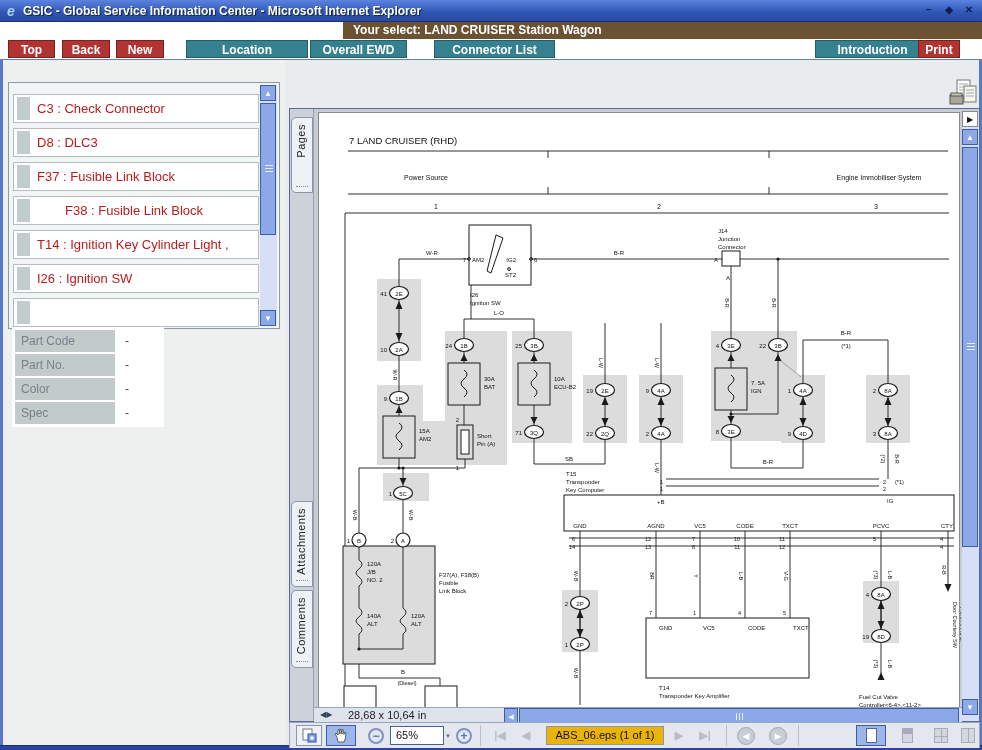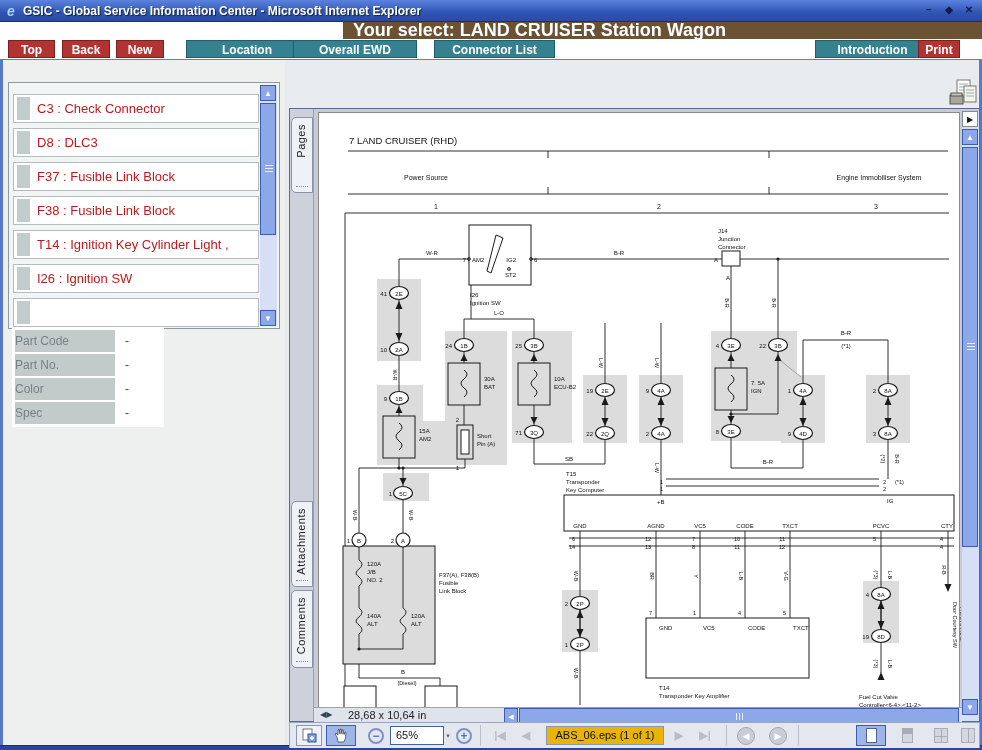--- a/index.html
+++ b/index.html
@@ -7,21 +7,21 @@
   #app *{box-sizing:border-box;}
   .abs{position:absolute;}
   
   .titlebar{left:0;top:0;width:982px;height:22px;background:linear-gradient(180deg,#5b83de 0%,#2f55b4 60%,#2a4aa4 100%);border-bottom:1px solid #16307c;color:#fff;display:flex;align-items:center;}
   .titlebar .ttl{font-size:12px;font-weight:bold;margin-left:4px;text-shadow:1px 1px 1px #123;}
   .win-controls{position:absolute;right:6px;top:3px;display:flex;gap:6px;}
   .win-controls span{width:14px;height:14px;font-size:10px;line-height:14px;text-align:center;color:#0e1e4e;font-weight:bold;}
   .ie-logo{width:16px;height:16px;margin-left:3px;font-weight:bold;font-style:italic;color:#aad2fa;font-size:14px;line-height:16px;text-align:center;}
   
   .selectbar{left:0;top:22px;width:982px;height:17px;background:#fff;}
-  .select-brown{position:absolute;left:343px;top:0;right:0;bottom:0;background:#6b5233;color:#fff;font-size:18px;font-weight:bold;line-height:17px;padding-left:10px;}
+  .select-brown{position:absolute;left:343px;top:0;right:0;bottom:0;background:#6b5233;color:#fff;font-size:12px;font-weight:bold;line-height:17px;padding-left:10px;}
   
   .toolbar{left:0;top:39px;width:982px;height:21px;background:#fff;border-bottom:1px solid #6b7f9e;}
   .tbtn{position:absolute;top:1px;height:18px;line-height:18px;text-align:center;font-size:12px;font-weight:bold;color:#fff;cursor:pointer;}
   .btn-red{background:#b23432;border:1px solid #7d1f1e;}
   .btn-teal{background:#35818f;border:1px solid #1f5e6a;}
   
   .edge{background:#5878c8;}
   .bottombar{left:0;top:745px;width:982px;height:5px;background:#2c459c;border-top:1px solid #16307c;}
   .dots-bg{background-image:radial-gradient(circle,rgba(130,142,152,.45) .8px,transparent .9px);background-size:3px 3px;}
   
@@ -31,21 +31,21 @@
   .list-item .sq{width:13px;height:23px;background:#c3cccc;margin:0 0 0 3px;}
   .list-item .lbl{font-size:13px;color:#b91c1c;margin-left:7px;white-space:nowrap;}
   .vsb{position:absolute;background:#d6dff5;}
   .sb-btn{position:absolute;width:16px;height:16px;background:#8ca8e8;border:1px solid #3c5cb0;color:#fff;font-size:8px;text-align:center;line-height:15px;}
   .sb-thumb{position:absolute;left:0;width:16px;background:#8ca8e8;border:1px solid #3c5cb0;}
   .sb-grip{position:absolute;left:4px;width:8px;height:1px;background:#e8eefc;box-shadow:0 3px 0 #e8eefc,0 -3px 0 #e8eefc;}
   
   .part-table{position:absolute;left:9px;top:267px;width:152px;background:#fff;padding:3px;}
   .part-row{display:flex;margin-bottom:2px;}
   .part-row:last-child{margin-bottom:0;}
-  .part-lbl{width:100px;height:22px;background:#c2cbca;color:#74828a;font-size:12px;line-height:22px;padding-left:0;}
+  .part-lbl{width:100px;height:22px;background:#c2cbca;color:#74828a;font-size:12px;line-height:22px;padding-left:6px;}
   .part-val{width:44px;height:22px;background:#fff;color:#444;font-size:12px;line-height:22px;padding-left:8px;border-left:2px solid #fff;}
   
   .content{left:285px;top:60px;width:694px;height:685px;background:#e9ecee;}
   .content-header{position:absolute;left:6px;top:23px;width:655px;height:20px;background:#6f6f6f;color:#fff;font-size:13px;font-weight:bold;line-height:20px;padding-left:8px;}
   .printer{position:absolute;left:663px;top:19px;width:30px;height:28px;}
   
   .viewer{position:absolute;left:4px;top:48px;width:691px;height:614px;background:#c7ccd4;border:1px solid #5a6a90;}
   .tabstrip{position:absolute;left:0;top:0;width:24px;height:612px;background:#ccd1da;border-right:1px solid #99a2b5;}
   .vtab{position:absolute;left:1px;width:22px;background:#eef1f5;border:1px solid #8a93a8;border-radius:5px 0 0 5px;cursor:pointer;}
   .vtab .txt{position:absolute;left:3px;top:6px;writing-mode:vertical-rl;transform:rotate(180deg);font-size:11px;color:#222;letter-spacing:.5px;}
@@ -92,21 +92,21 @@
 
   <div class="abs selectbar">
     <div class="select-brown">Your select: LAND CRUISER Station Wagon</div>
   </div>
 
   <div class="abs toolbar">
     <span class="tbtn btn-red" style="left:8px;width:47px;">Top</span>
     <span class="tbtn btn-red" style="left:62px;width:48px;">Back</span>
     <span class="tbtn btn-red" style="left:116px;width:48px;">New</span>
     <span class="tbtn btn-teal" style="left:186px;width:122px;">Location</span>
-    <span class="tbtn btn-teal" style="left:293px;width:124px;">Overall EWD</span>
+    <span class="tbtn btn-teal" style="left:310px;width:97px;">Overall EWD</span>
     <span class="tbtn btn-teal" style="left:434px;width:121px;">Connector List</span>
     <span class="tbtn btn-teal" style="left:815px;width:115px;">Introduction</span>
     <span class="tbtn btn-red" style="left:918px;width:42px;">Print</span>
   </div>
 
   <div class="abs edge" style="left:0;top:60px;width:3px;height:685px;"></div>
   <div class="abs edge" style="left:979px;top:60px;width:3px;height:685px;"></div>
   <div class="abs bottombar"></div>
 
   <div class="abs left-panel dots-bg">
@@ -116,21 +116,21 @@
           <span class="lbl">C3 : Check Connector</span>
         </div>
       <div class="list-item" style="top:45px;">
           <span class="sq"></span>
           <span class="lbl">D8 : DLC3</span>
         </div>
       <div class="list-item" style="top:79px;">
           <span class="sq"></span>
           <span class="lbl">F37 : Fusible Link Block</span>
         </div>
-      <div class="list-item" style="top:113px;">
+      <div class="list-item" style="top:113px;gap:28px;">
           <span class="sq"></span>
           <span class="lbl">F38 : Fusible Link Block</span>
         </div>
       <div class="list-item" style="top:147px;">
           <span class="sq"></span>
           <span class="lbl">T14 : Ignition Key Cylinder Light ,</span>
         </div>
       <div class="list-item" style="top:181px;">
           <span class="sq"></span>
           <span class="lbl">I26 : Ignition SW</span>

